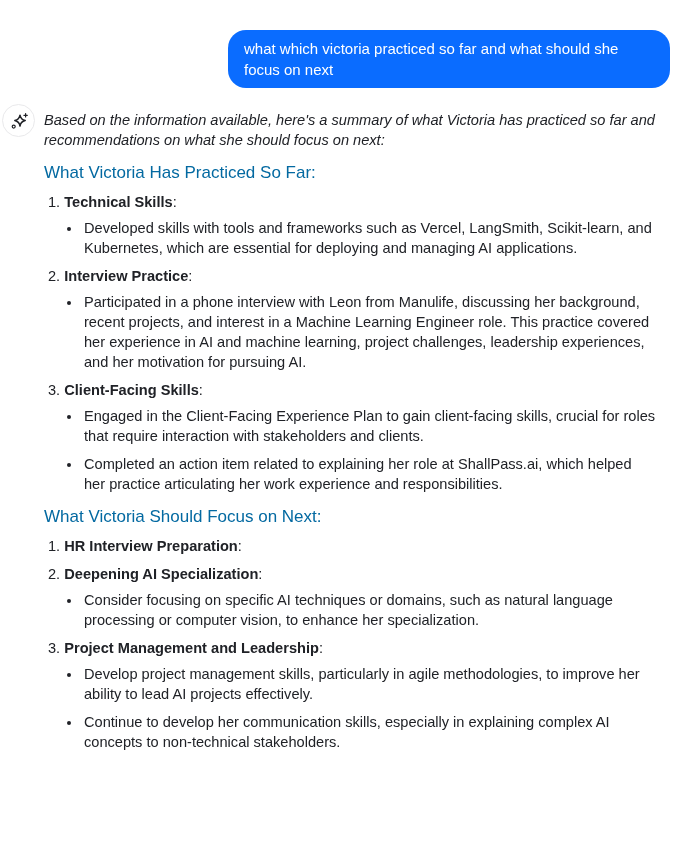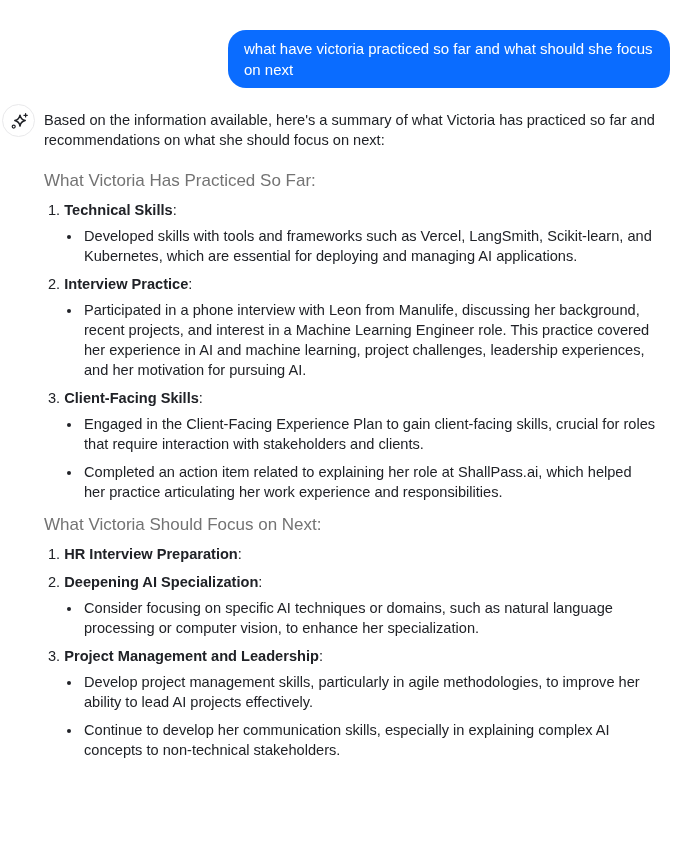--- a/index.html
+++ b/index.html
@@ -51,47 +51,47 @@
     box-sizing: border-box;
   }
   .avatar svg { display: block; }
   .content {
     flex: 1;
     min-width: 0;
     font-size: 14.6px;
     line-height: 20px;
     padding-top: 6px;
   }
-  .intro { margin: 0 0 20px; }
+  .intro { margin: 0 0 12px; font-style: italic; }
   .content h3 {
     font-size: 17px;
     line-height: 22px;
     font-weight: 400;
-    color: #737373;
+    color: #0369a1;
     margin: 12px 0 4px;
   }
   .item { margin: 4px; }
   .item-head { margin: 8px 0 0; }
   .item-head strong { font-weight: 700; }
   .content ul {
     margin: 6px 0 8px;
     padding-left: 34px;
   }
   .content li {
     margin: 0;
     padding-left: 2px;
   }
 </style>
 </head>
 <body>
 
 <div>
 
   <div class="user-row">
-    <div class="bubble">what have victoria practiced so far and what should she focus on next</div>
+    <div class="bubble">what which victoria practiced so far and what should she focus on next</div>
   </div>
 
   <div class="assistant-row">
     <div class="avatar">
       <svg width="20" height="20" viewBox="0 0 20 20" fill="none" stroke="#202227" stroke-width="1.5" stroke-linecap="round" stroke-linejoin="round">
         <path d="M11 4.2 C11.6 7.4 12.9 8.8 16.2 9.6 C12.9 10.4 11.6 11.8 11 15 C10.4 11.8 9.1 10.4 5.8 9.6 C9.1 8.8 10.4 7.4 11 4.2 Z"></path>
         <path d="M16.6 2.6 v3.4 M14.9 4.3 h3.4" stroke-width="1.2"></path>
         <circle cx="4.7" cy="15.6" r="1.5" stroke-width="1.2"></circle>
       </svg>
     </div>

